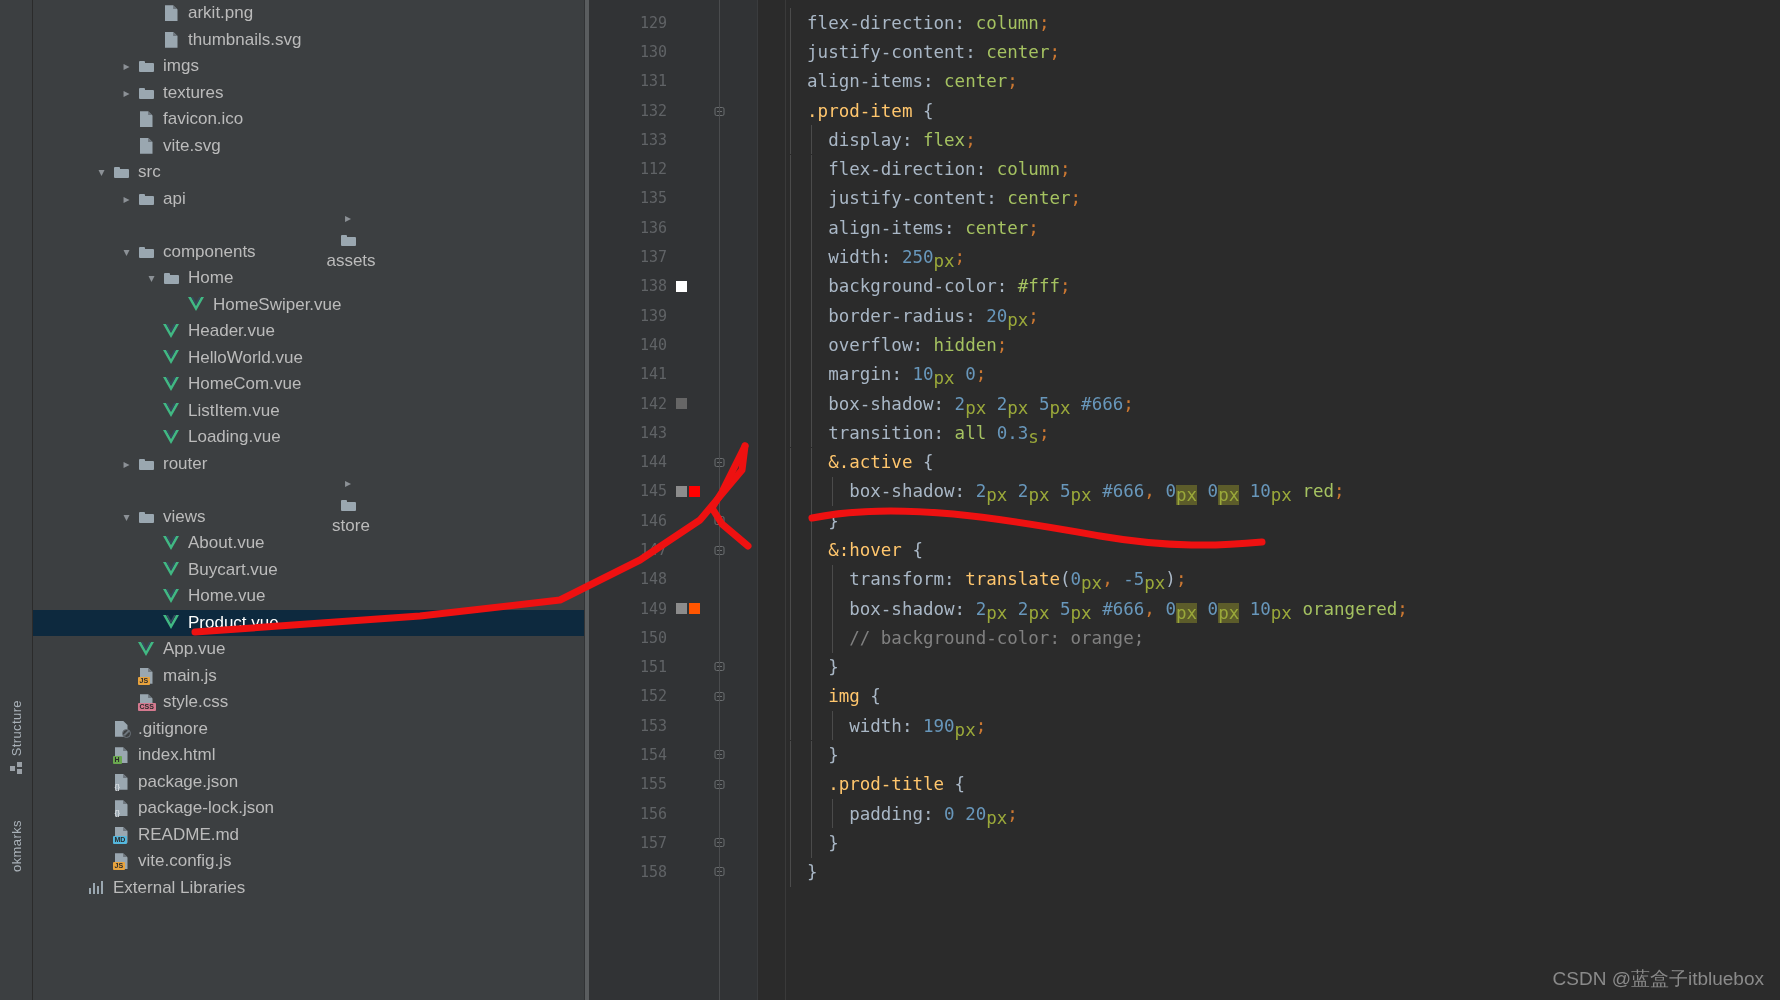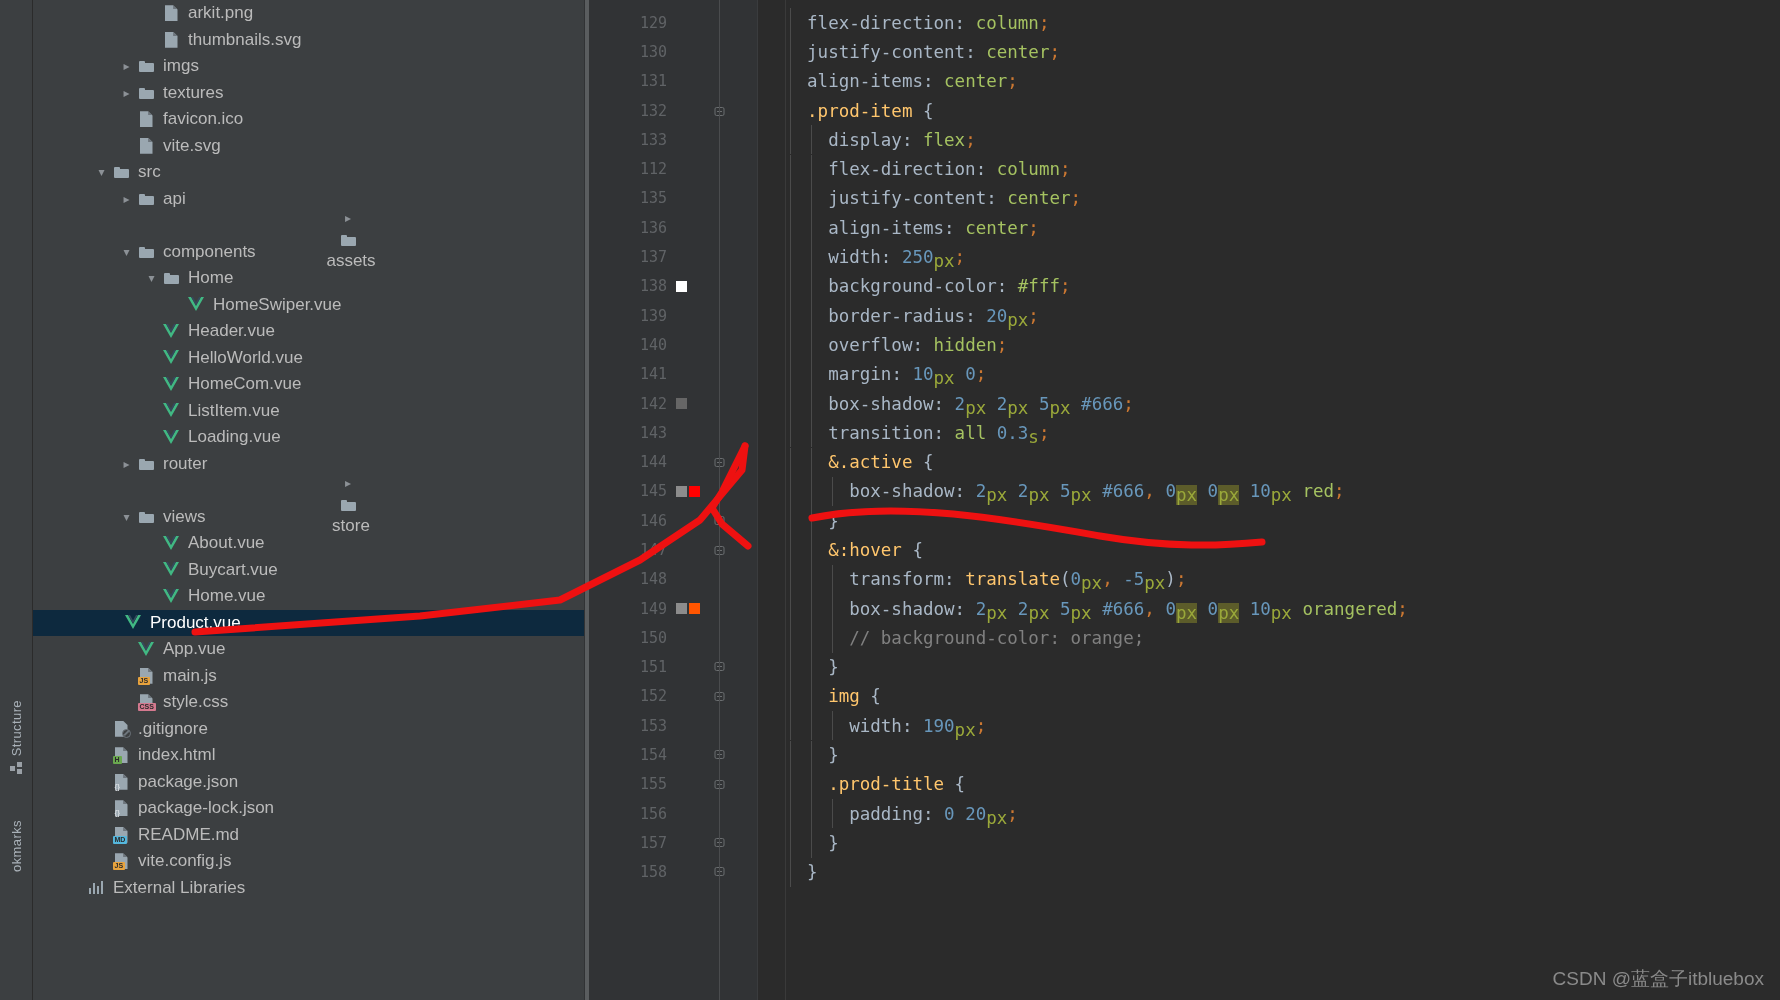--- a/index.html
+++ b/index.html
@@ -413,21 +413,21 @@
         <span class="ico">
           <span class="vue">
             <svg width="16" height="15" viewBox="0 0 16 15">
               <path d="M0 0 L3 0 L8 9 L13 0 L16 0 L8 14 Z" fill="#41b883"></path>
               <path d="M3.2 0 L5 0 L8 5.4 L11 0 L12.8 0 L8 8.6 Z" fill="#35495e"></path>
             </svg>
           </span>
         </span>
         <span class="name">Home.vue</span>
       </div>
-      <div class="row sel" style="padding-left: 72px; text-align: center;">
+      <div class="row sel" style="padding-left: 110px; text-align: center;">
         <span class="arrow none"></span>
         <span class="ico">
           <span class="vue">
             <svg width="16" height="15" viewBox="0 0 16 15">
               <path d="M0 0 L3 0 L8 9 L13 0 L16 0 L8 14 Z" fill="#41b883"></path>
               <path d="M3.2 0 L5 0 L8 5.4 L11 0 L12.8 0 L8 8.6 Z" fill="#35495e"></path>
             </svg>
           </span>
         </span>
         <span class="name white">Product.vue</span>

